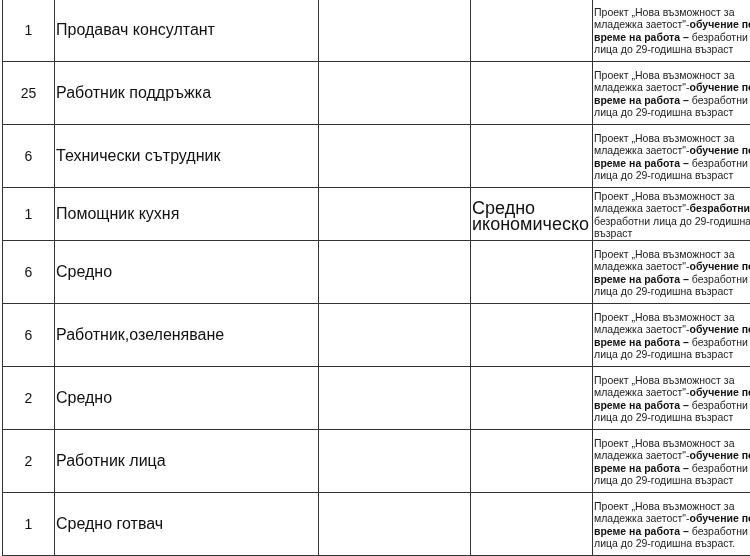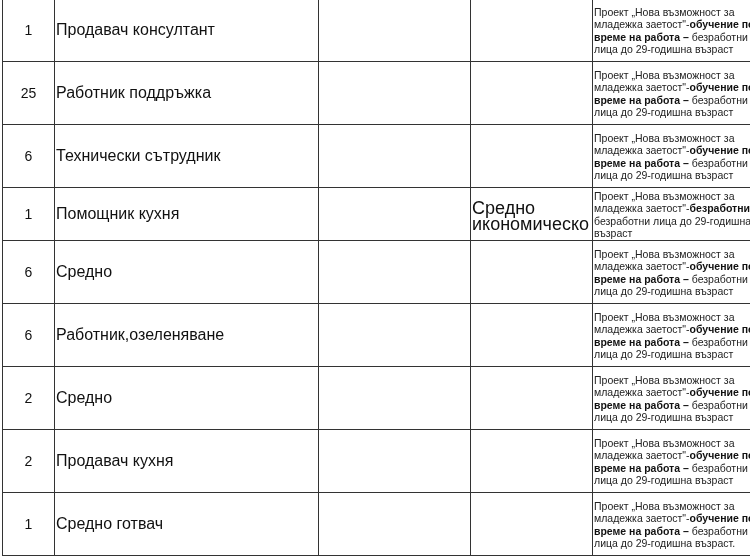--- a/index.html
+++ b/index.html
@@ -86,21 +86,21 @@
     </tr>
     <tr>
       <td class="count">2</td>
       <td class="title">Средно</td>
       <td></td>
       <td class="edu"></td>
       <td class="note"><span>Проект „Нова възможност за младежка заетост"-</span><b>обучение по време на работа –</b><span> безработни лица до 29-годишна възраст</span></td>
     </tr>
     <tr>
       <td class="count">2</td>
-      <td class="title">Продавач кухня</td>
+      <td class="title">Работник лица</td>
       <td></td>
       <td class="edu"></td>
       <td class="note"><span>Проект „Нова възможност за младежка заетост"-</span><b>обучение по време на работа –</b><span> безработни лица до 29-годишна възраст</span></td>
     </tr>
     <tr>
       <td class="count">1</td>
       <td class="title">Средно готвач</td>
       <td></td>
       <td class="edu"></td>
       <td class="note"><span>Проект „Нова възможност за младежка заетост"-</span><b>обучение по време на работа –</b><span> безработни лица до 29-годишна възраст.</span></td>

